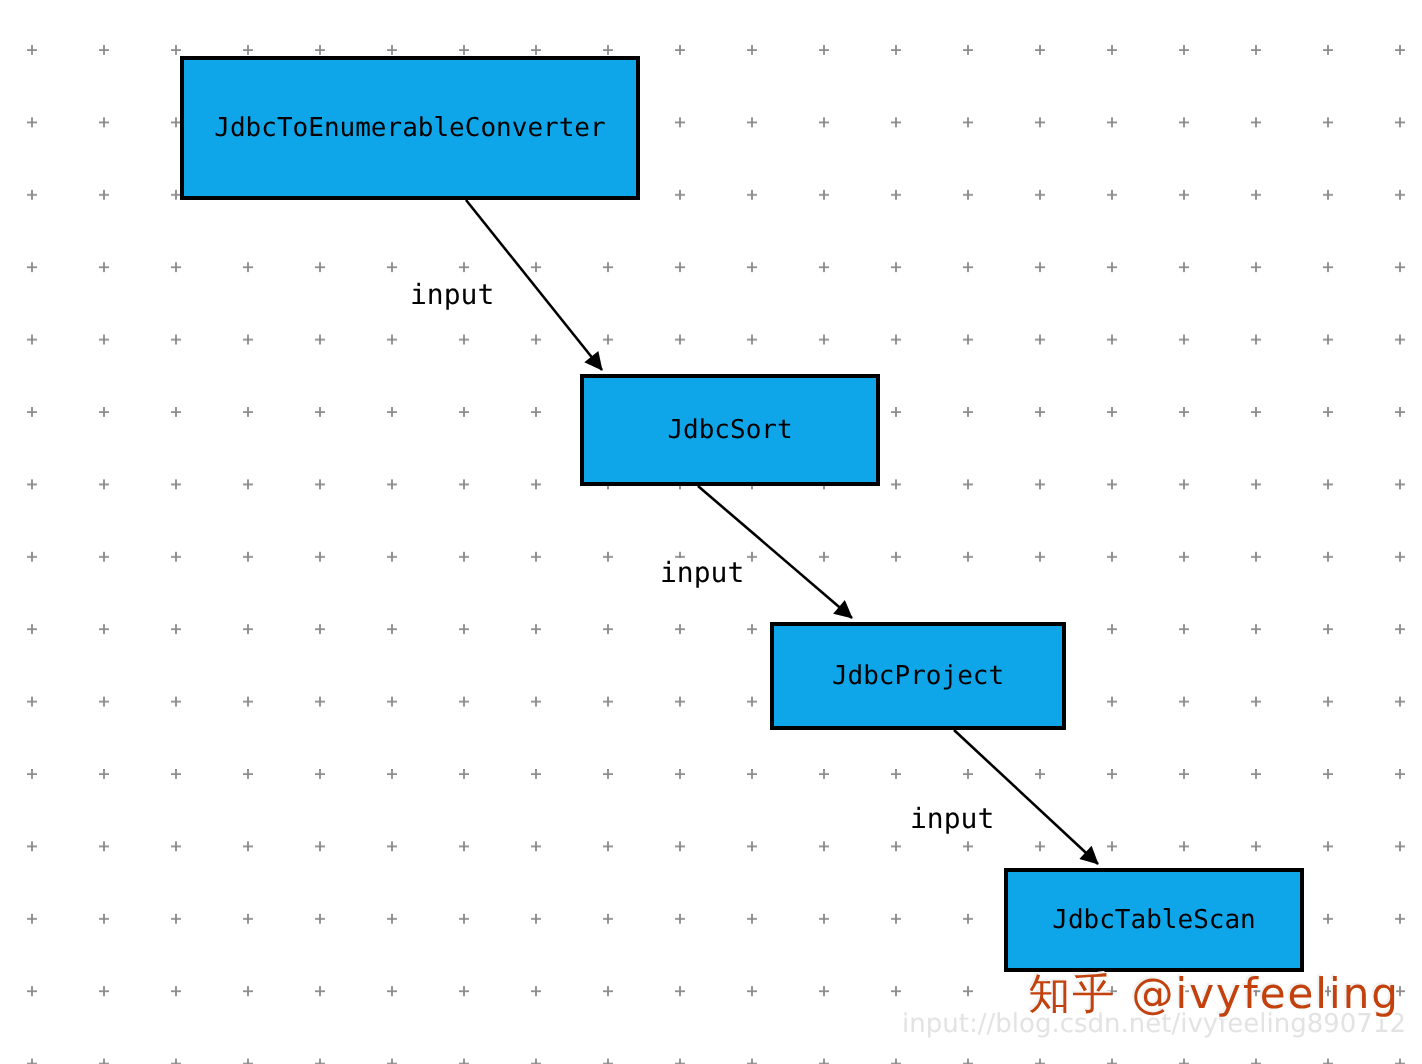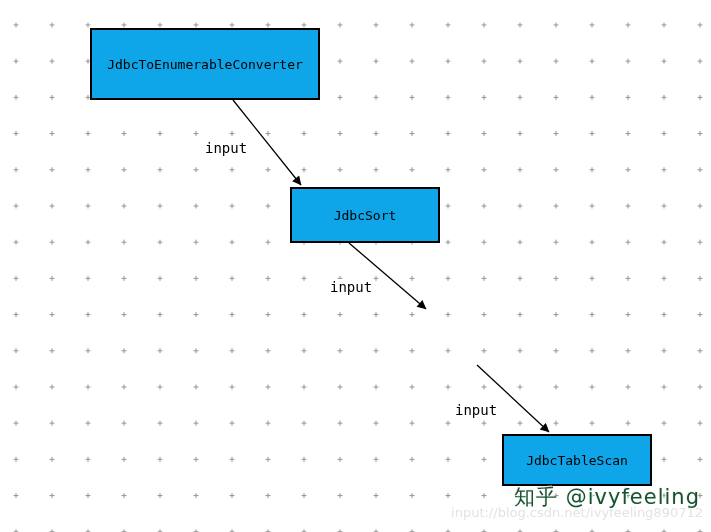--- a/index.html
+++ b/index.html
@@ -50,21 +50,21 @@
   #edge-label-1 { left: 203px; top: 140px; }
   #edge-label-2 { left: 328px; top: 279px; }
   #edge-label-3 { left: 453px; top: 402px; }
 
   .watermark-brand {
     position: absolute;
     right: 11px;
     top: 483px;
     font-size: 21px;
     letter-spacing: 1px;
-    color: #14532d;
+    color: #c2410c;
     text-shadow: 1px 1px 0 #ffffff, -1px -1px 0 #f2f2f2;
     white-space: nowrap;
   }
   .watermark-url {
     position: absolute;
     right: 8px;
     top: 505px;
     font-size: 13px;
     color: #e3e3e3;
     white-space: nowrap;
@@ -93,20 +93,23 @@
   </svg>
 
   <div id="node-converter" class="node">
     <span>JdbcToEnumerableConverter</span>
   </div>
 
   <div id="node-sort" class="node">
     <span>JdbcSort</span>
   </div>
 
+  <div id="node-project" class="node">
+    <span>JdbcProject</span>
+  </div>
 
   <div id="node-tablescan" class="node">
     <span>JdbcTableScan</span>
   </div>
 
   <div id="edge-label-1" class="edge-label">input</div>
   <div id="edge-label-2" class="edge-label">input</div>
   <div id="edge-label-3" class="edge-label">input</div>
 
   <div class="watermark-url">input://blog.csdn.net/ivyfeeling890712</div>

